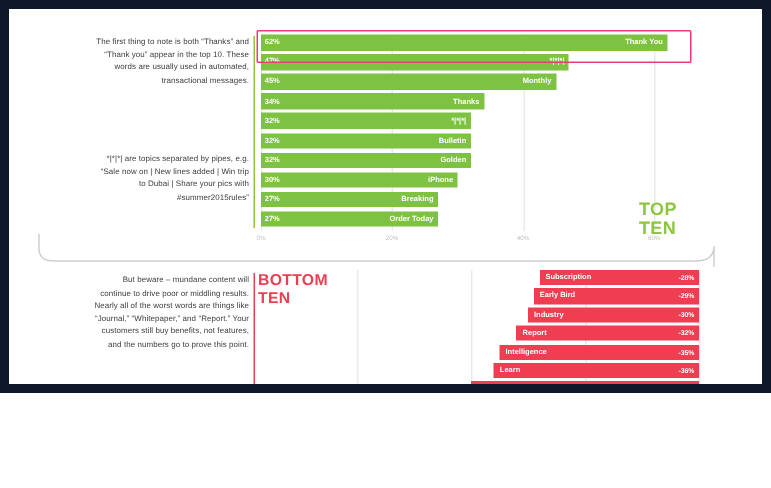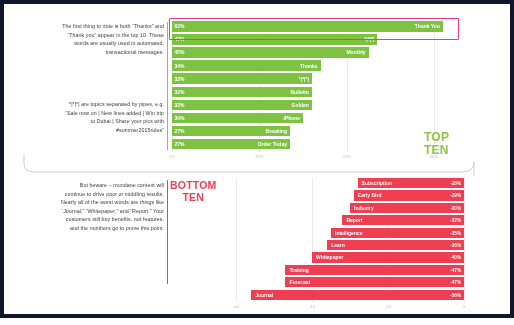--- a/index.html
+++ b/index.html
@@ -4,23 +4,23 @@
 <style>
   * { box-sizing: border-box; margin: 0; padding: 0; }
   html, body {
     width: 514px; height: 325px;
     background: #ffffff;
     font-family: "Liberation Sans", sans-serif;
     overflow: hidden;
   }
   .page {
     position: relative;
-    width: 514px; height: 318px;
+    width: 514px; height: 262px;
     background: #ffffff;
-    border: 4px solid #0f172a;
+    border: 6px solid #0f172a;
     overflow: hidden;
   }
 
   
   .note {
     position: absolute;
     width: 104px;
     text-align: right;
     font-size: 5.3px;
     line-height: 1.62;
@@ -149,21 +149,20 @@
     z-index: 3;
   }
   .label-bottom-ten {
     position: absolute;
     left: 166px; top: 176px;
     font-size: 10.5px;
     font-weight: bold;
     line-height: 1.1;
     color: #ef3e52;
     letter-spacing: 0.02em;
-    text-align: center;
   }
 </style>
 </head>
 <body>
 
 <div class="page">
 
   <div class="note note-1">The first thing to note is both “Thanks” and “Thank you” appear in the top 10.  These words are usually used in automated, transactional messages.</div>
   <div class="note note-2">*|*|*| are topics separated by pipes, e.g. “Sale now on | New lines added | Win trip to Dubai | Share your pics with #summer2015rules”</div>
   <div class="note note-3">But beware – mundane content will continue to drive poor or middling results.  Nearly all of the worst words are things like “Journal,” “Whitepaper,” and “Report.”  Your customers still buy benefits, not features, and the numbers go to prove this point.</div>

